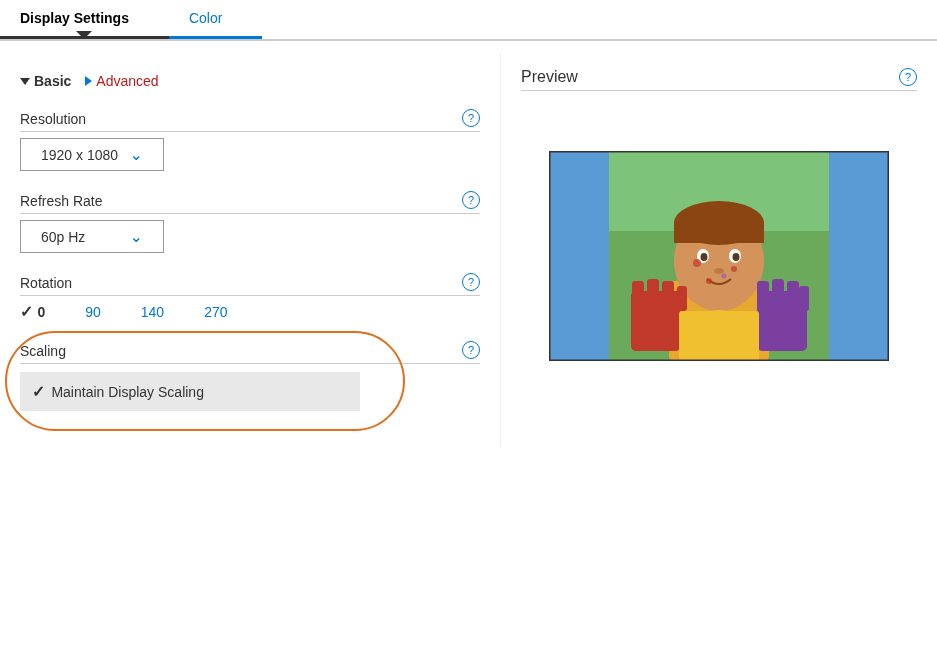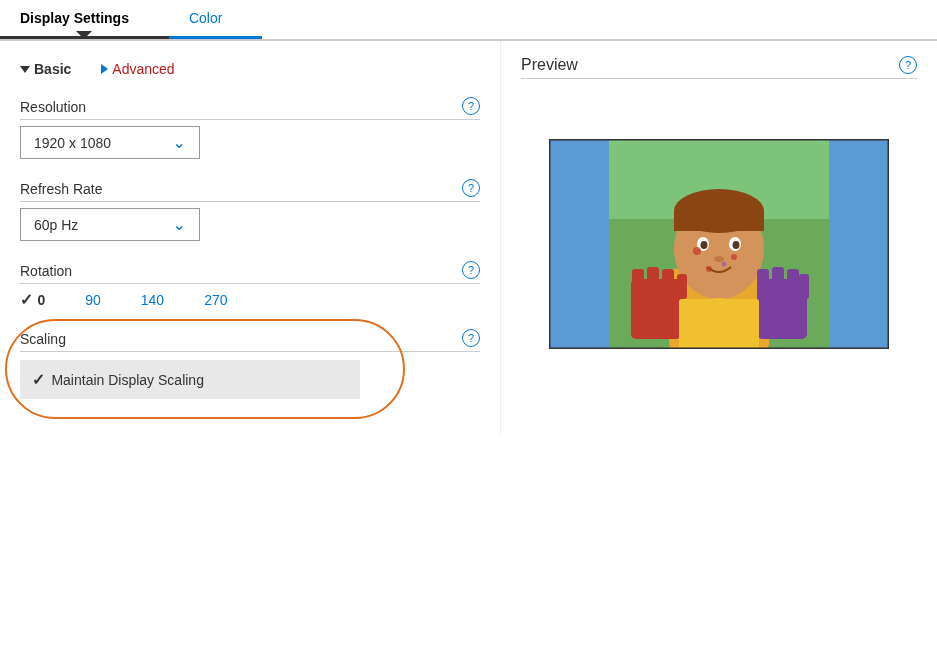--- a/index.html
+++ b/index.html
@@ -9,21 +9,21 @@
       background: #fff;
       color: #333;
       width: 937px;
       min-height: 645px;
     }
 
     
     .tab-bar {
       display: flex;
       border-bottom: 2px solid #ccc;
-      margin-bottom: 0;
+      margin-bottom: 12px;
     }
     .tab {
       padding: 10px 40px 10px 20px;
       cursor: pointer;
       font-size: 14px;
       position: relative;
       color: #333;
       border: none;
       background: none;
     }
@@ -60,21 +60,21 @@
 
     
     .left-panel {
       width: 500px;
       padding: 15px 20px;
     }
 
     
     .section-header {
       display: flex;
-      gap: 30px;
+      gap: 14px;
       margin-bottom: 20px;
       margin-top: 5px;
       text-align: right;
     }
     .section-header .basic {
       font-size: 14px;
       font-weight: 600;
       color: #333;
       display: flex;
       align-items: center;
@@ -131,23 +131,23 @@
       justify-content: center;
       cursor: pointer;
       flex-shrink: 0;
     }
 
     
     .dropdown {
       display: flex;
       align-items: center;
       justify-content: space-between;
-      width: 180px;
+      width: 144px;
       border: 1px solid #999;
-      padding: 6px 13px;
+      padding: 6px 20px;
       background: #fff;
       cursor: pointer;
       font-size: 14px;
     }
     .dropdown-arrow {
       color: #0078d4;
       font-size: 16px;
     }
 
     

